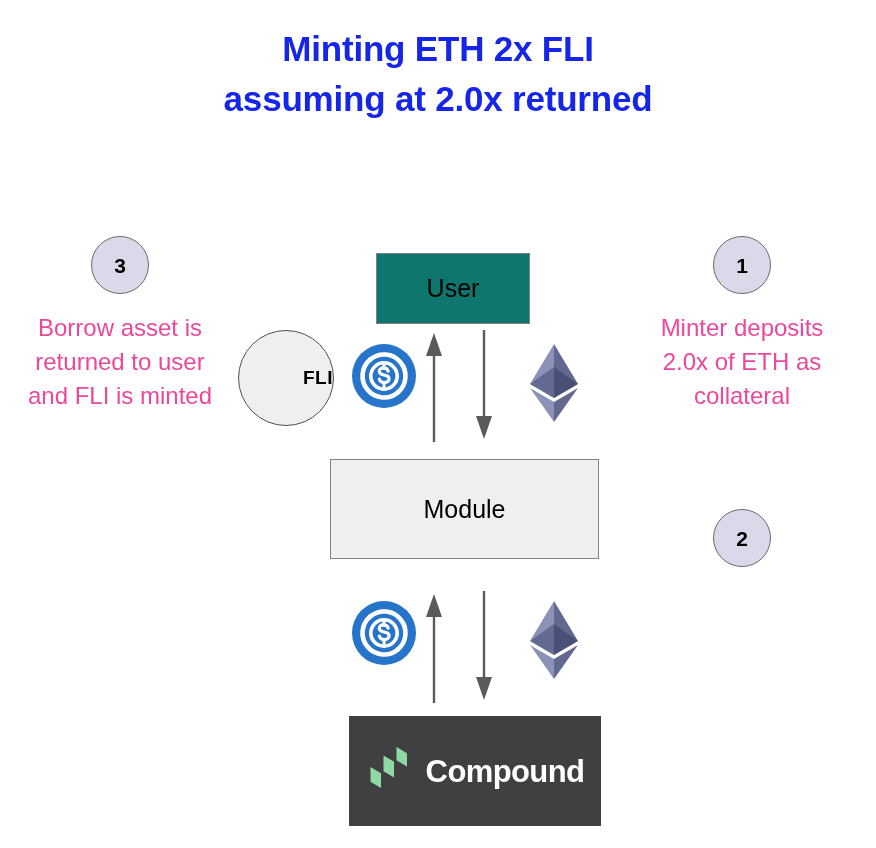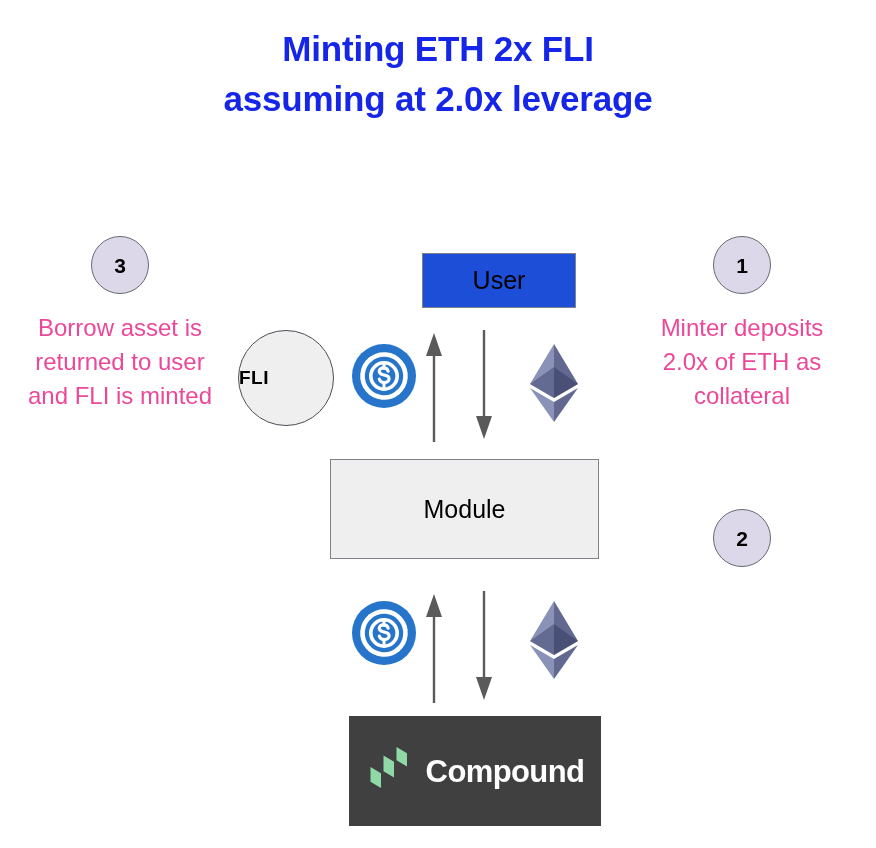--- a/index.html
+++ b/index.html
@@ -67,25 +67,24 @@
     display: flex;
     align-items: center;
     justify-content: center;
     text-align: center;
     color: #000000;
   }
   #user-box {
     left: 376px;
     top: 253px;
     width: 154px;
-    height: 55px;
-    background: #1d4ed8;
+    height: 71px;
+    background: #0f766e;
     border: 1.6px solid #7f8389;
     font-size: 25px;
-    margin-left: 46px;
   }
   #dim-box {
     left: 330px;
     top: 459px;
     width: 269px;
     height: 100px;
     background: #efeff0;
     border: 1.6px solid #7f8389;
     font-size: 25px;
     line-height: 1.3;
@@ -96,21 +95,21 @@
     left: 238px;
     top: 330px;
     width: 96px;
     height: 96px;
     border-radius: 50%;
     background: #efeff0;
     border: 1.6px solid #4b4f55;
     box-sizing: border-box;
     display: flex;
     align-items: center;
-    justify-content: flex-start;
+    justify-content: flex-end;
     color: #000000;
     font-size: 19px;
     font-weight: bold;
     letter-spacing: 0.5px;
   }
 
   
   .arrow-svg { display: block; }
 
   
@@ -133,21 +132,21 @@
     line-height: 1;
   }
 </style>
 </head>
 <body>
 
 <div id="canvas">
 
   <div id="title" class="abs">
     <span class="tline">Minting ETH 2x FLI</span>
-    <span class="tline">assuming at 2.0x leverage</span>
+    <span class="tline">assuming at 2.0x returned</span>
   </div>
 
   <div class="abs badge" style="left:91px; top:236px;">
     <span>3</span>
   </div>
   <div class="abs step-text" style="left:8px; top:311px; width:224px;">
     <div>Borrow asset is</div>
     <div>returned to user</div>
     <div>and FLI is minted</div>
   </div>

